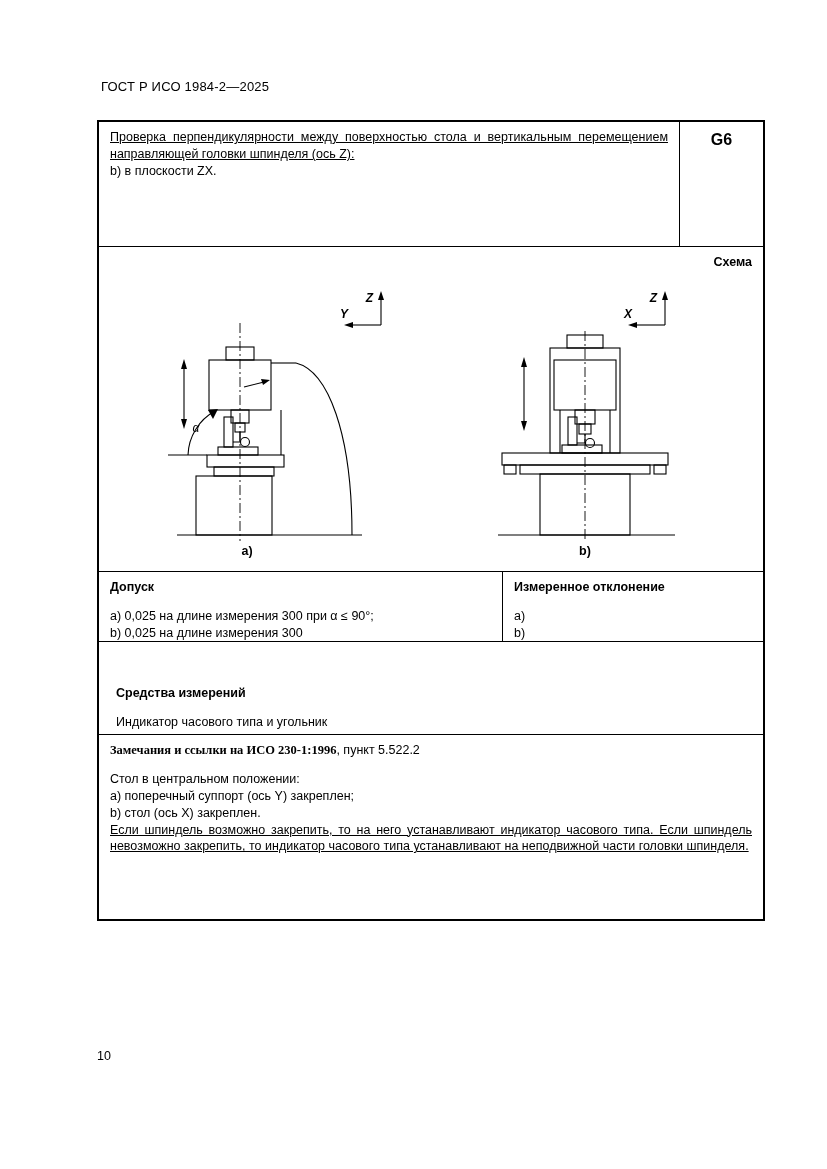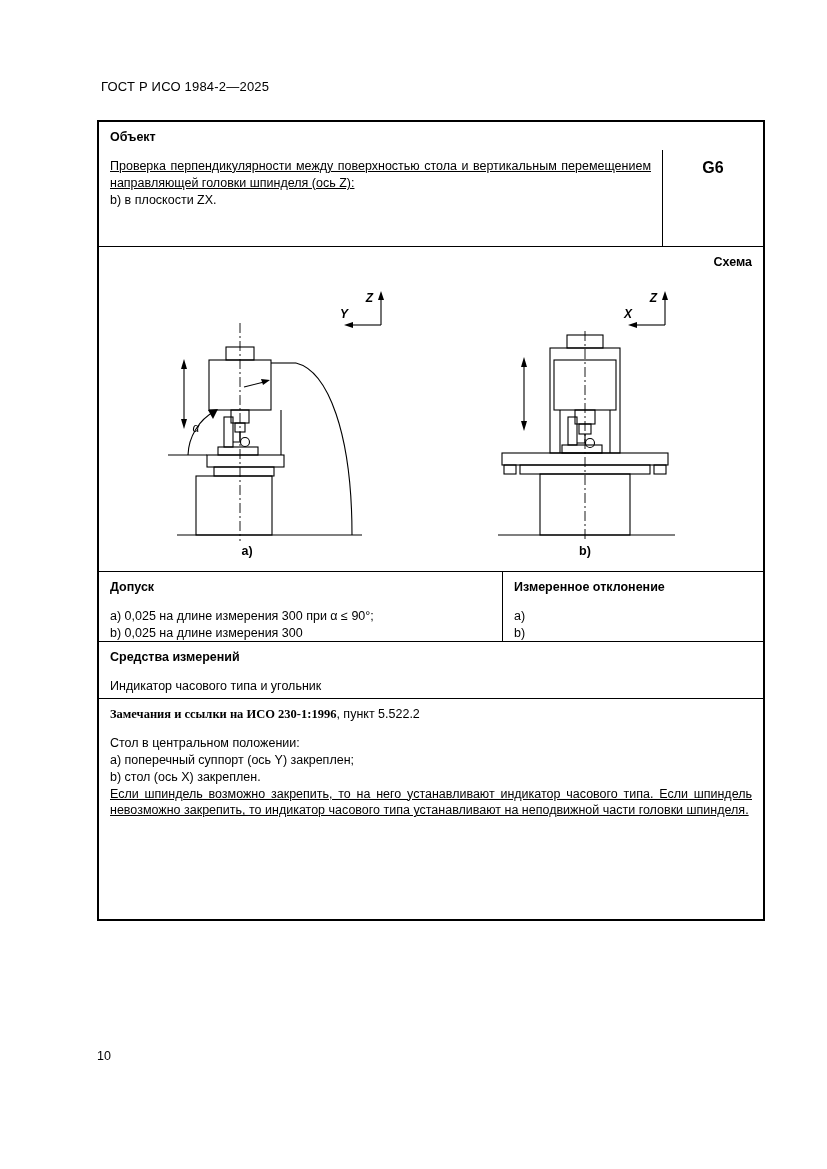--- a/index.html
+++ b/index.html
@@ -15,34 +15,34 @@
 
   .gost-table {
     position:absolute; left:97px; top:120px; width:668px; height:801px;
     border:2px solid #000; display:flex; flex-direction:column;
   }
   .row { border-bottom:1.5px solid #000; }
   .row:last-child { border-bottom:none; }
 
   .row-object { height:125px; display:flex; }
   .cell-object { flex:1; padding:7px 11px; }
-  .cell-code { width:101px; border-left:1.5px solid #000; text-align:center; padding-top:7px; font-weight:bold; font-size:16px;margin-top:28px; }
+  .cell-code { width:84px; border-left:1.5px solid #000; text-align:center; padding-top:7px; font-weight:bold; font-size:16px; }
 
   .sec-title { font-weight:bold; margin-bottom:12px; }
   .just { text-align:justify;text-decoration:underline; }
 
   .row-schema { height:325px; padding:7px 11px;text-align:right; }
   .diagrams { display:flex; justify-content:center; gap:78px; margin-top:4px; }
 
   .row-tol { height:70px; display:flex; }
   .cell-tol { width:403px; padding:7px 11px; }
   .cell-dev { flex:1; border-left:1.5px solid #000; padding:7px 11px; }
   .cell-dev .sec-title { margin-bottom:12px; }
 
-  .row-instr { height:57px; padding:7px 11px; }
+  .row-instr { height:57px; padding:7px 17px;margin-top:36px; }
   .row-notes { flex:1; padding:7px 11px; }
   .notes-title { margin-bottom:12px; }
   .notes-title .b { font-weight:bold;font-family:Liberation Serif, serif; }
 
   svg { display:block; }
   svg text { font-family:"Liberation Sans", sans-serif; fill:#000; }
   .ax { font-size:12px; font-style:italic; font-weight:bold; }
   .alpha { font-size:12px; font-style:italic; }
   .lbl { font-size:12.5px; font-weight:bold; }
   .ln { stroke:#000; fill:none; stroke-width:1.1; }
@@ -53,21 +53,20 @@
 <body>
 
 <div class="page">
 
   <div class="doc-header">ГОСТ Р ИСО 1984-2—2025</div>
 
   <div class="gost-table">
 
     <div class="row row-object">
       <div class="cell-object">
-        <div class="sec-title">Объект</div>
         <p class="just">Проверка перпендикулярности между поверхностью стола и вертикальным перемещением направляющей головки шпинделя (ось Z):</p>
         <div>b)  в плоскости ZX.</div>
       </div>
       <div class="cell-code">
         <span>G6</span>
       </div>
     </div>
 
     <div class="row row-schema">
       <div class="sec-title">Схема</div>

